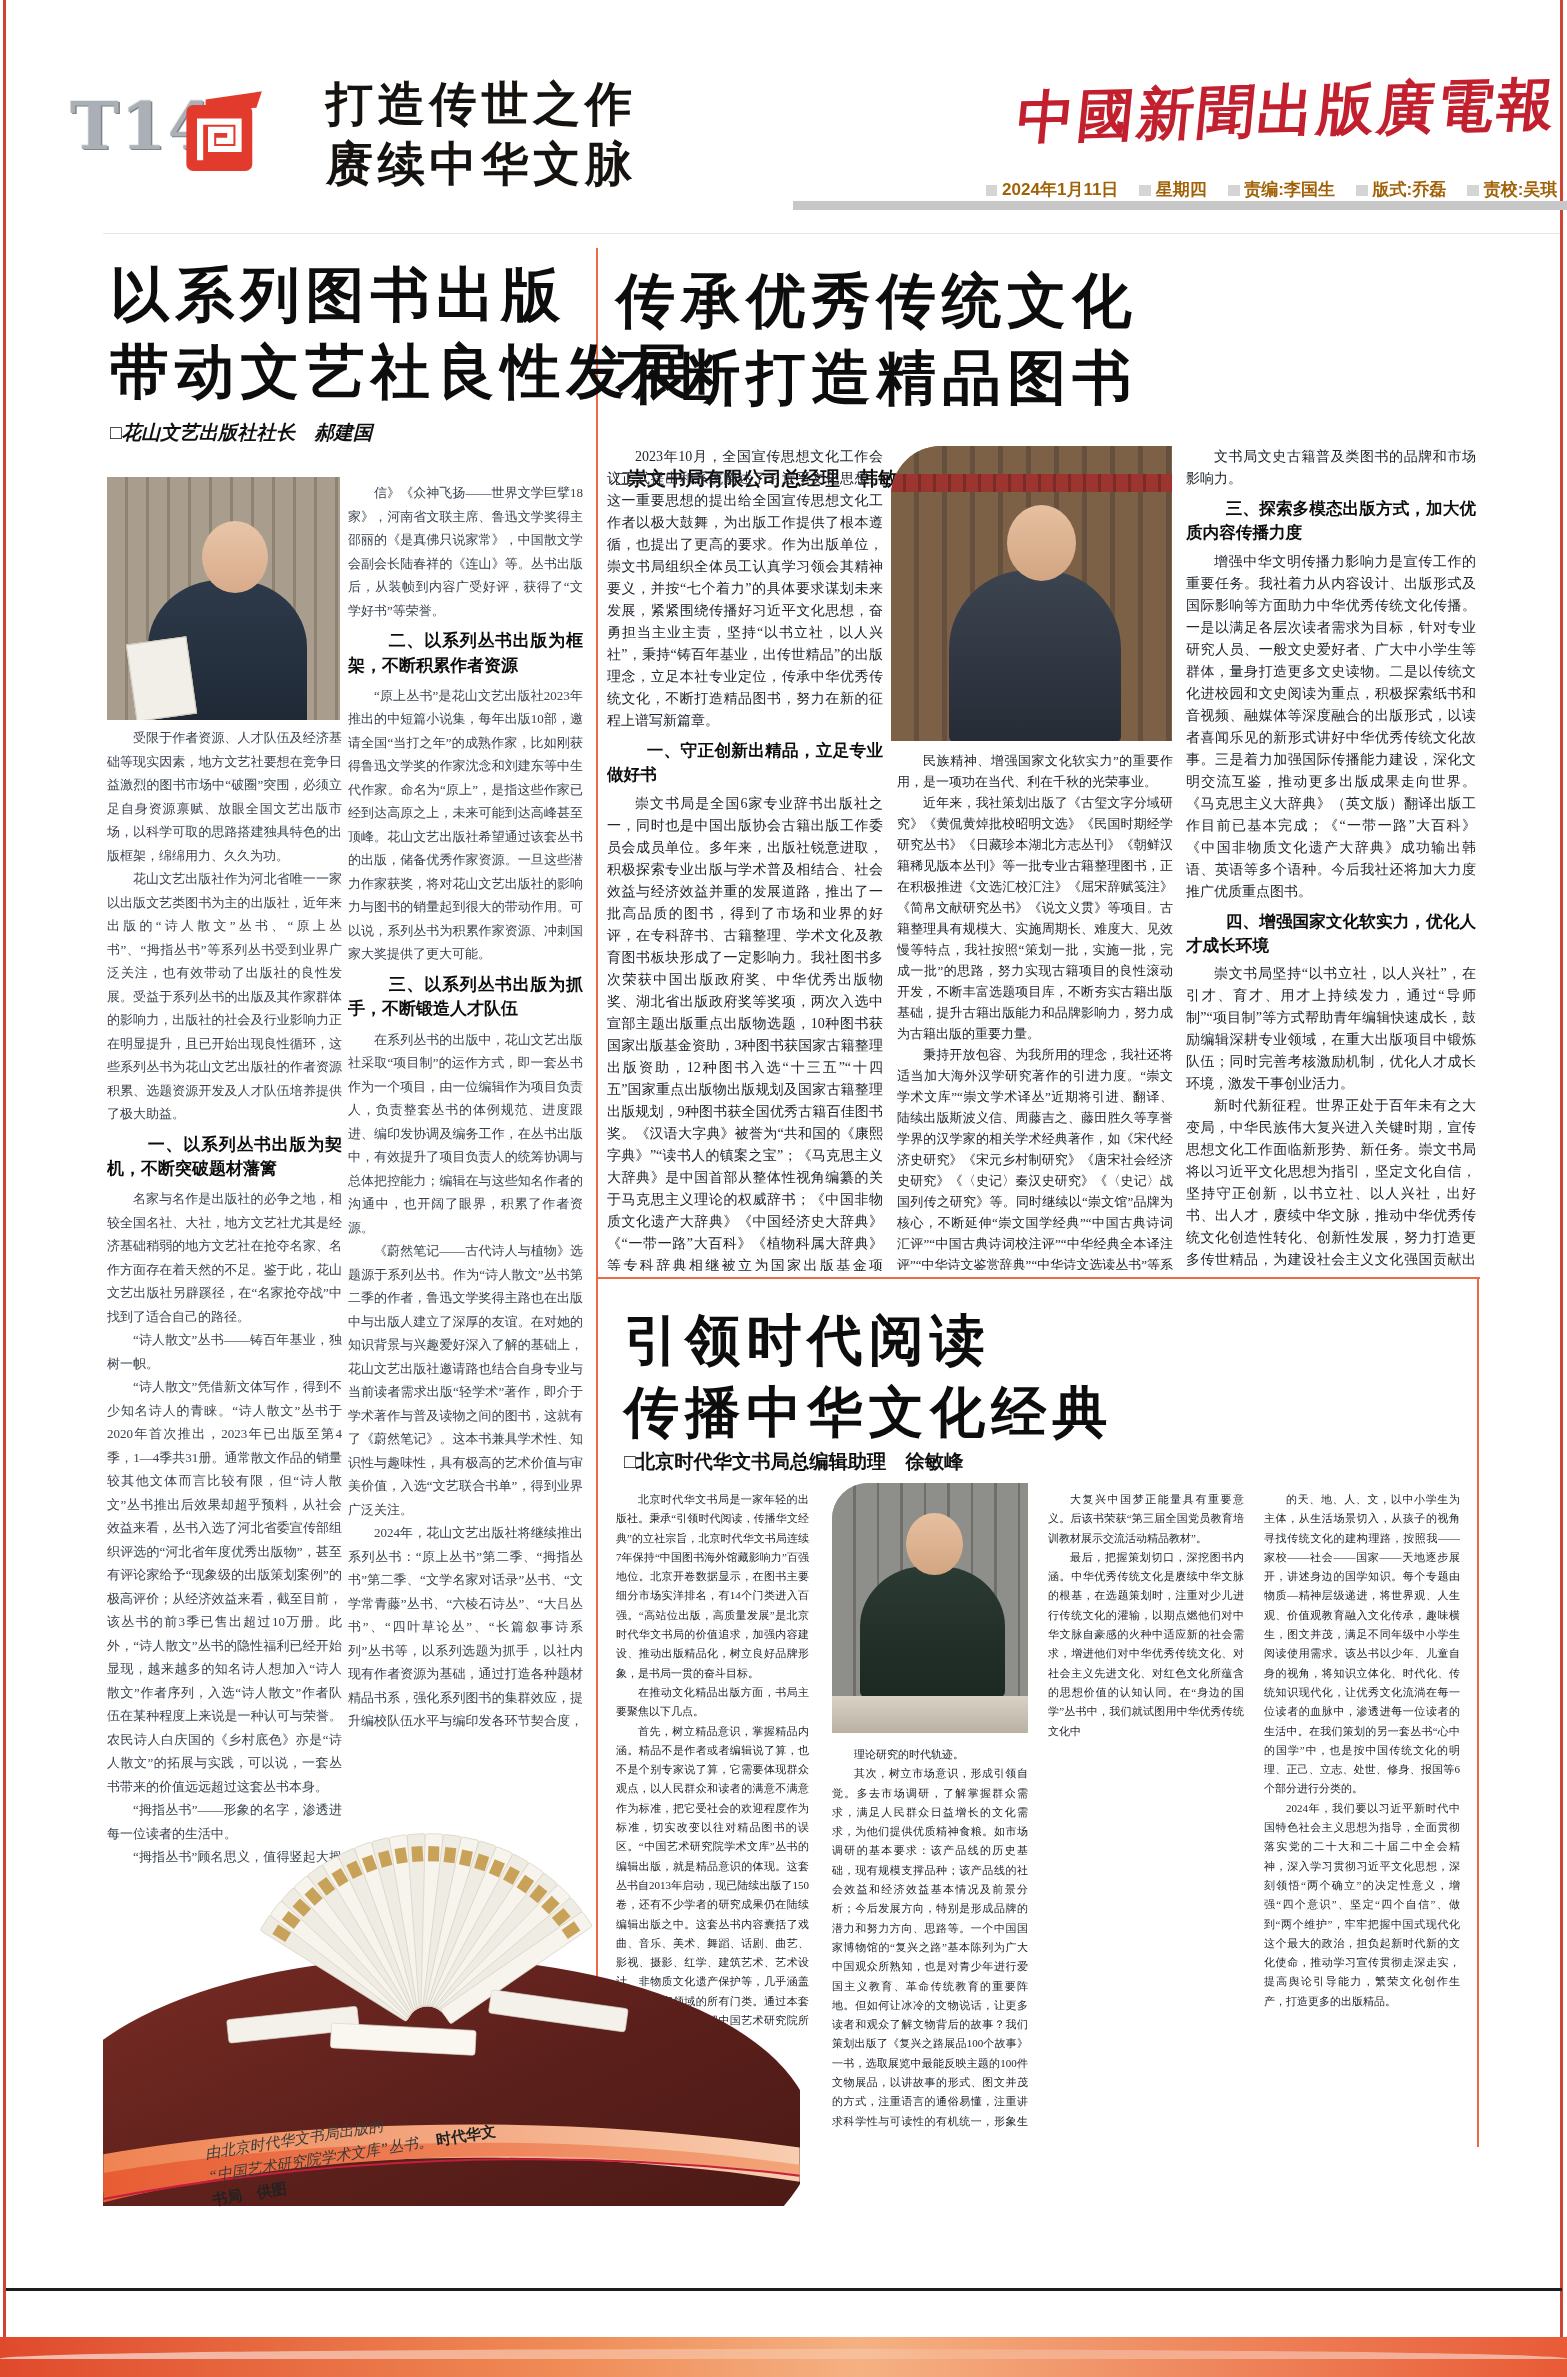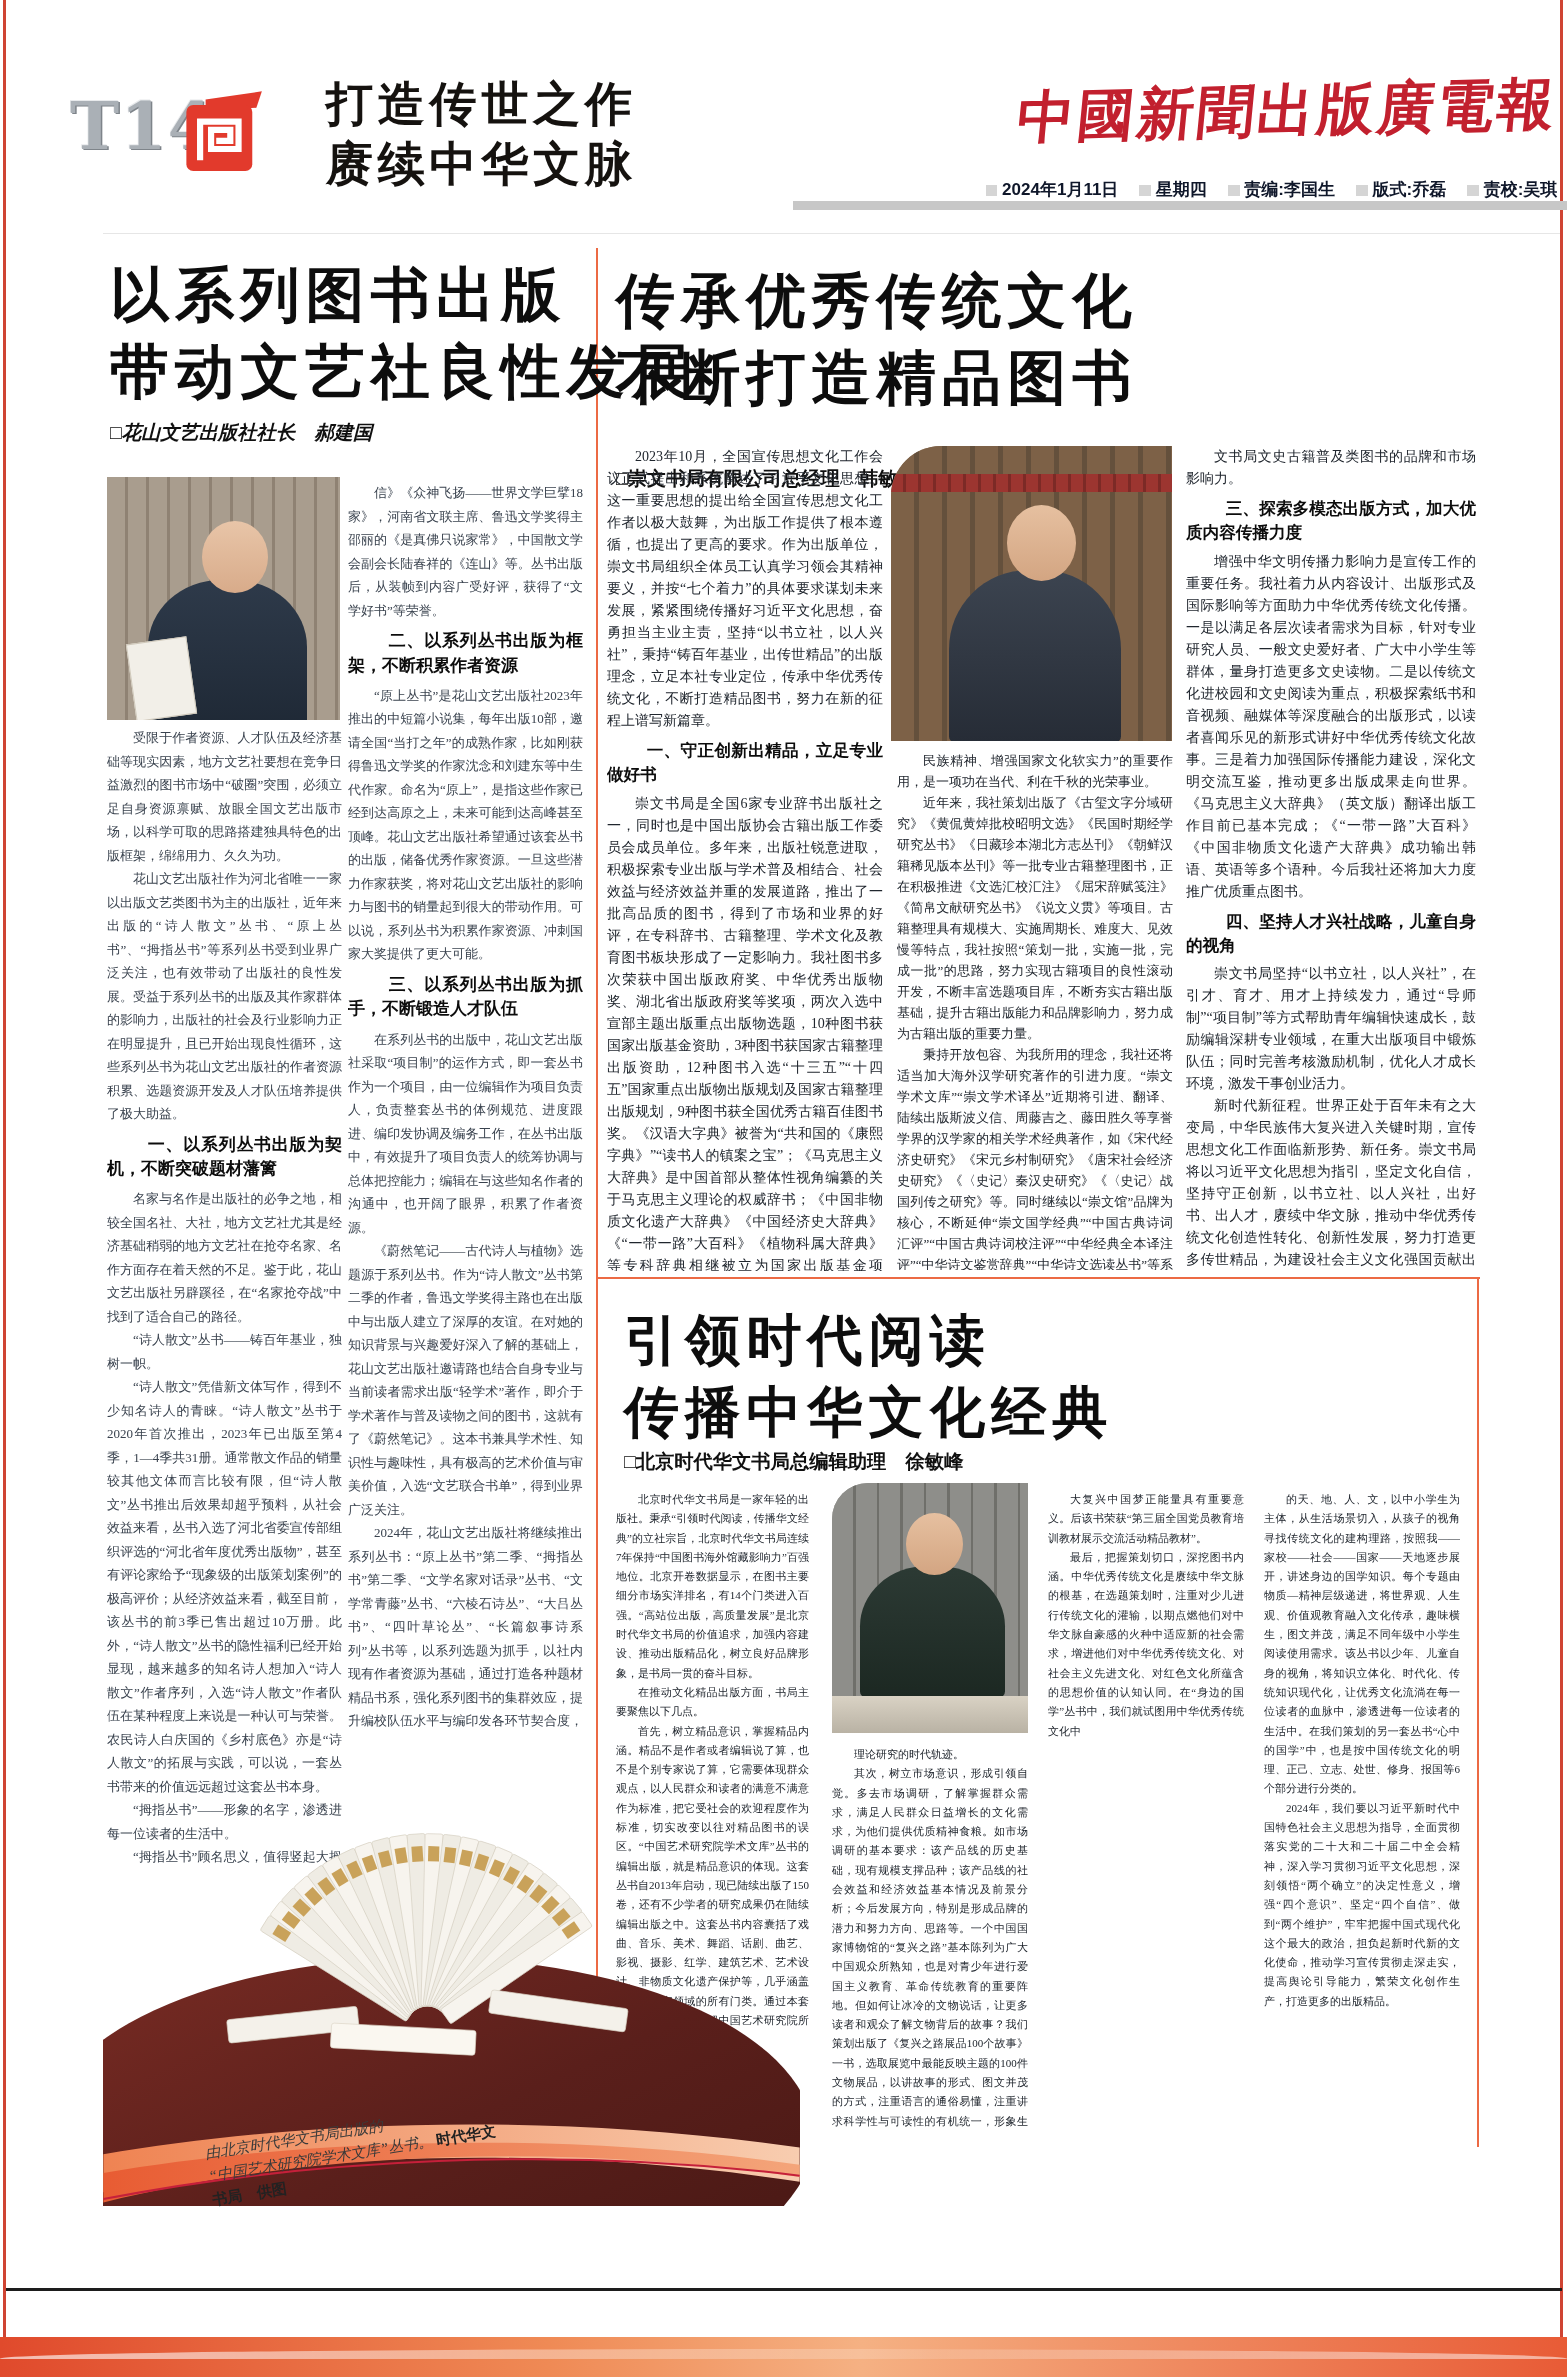--- a/index.html
+++ b/index.html
@@ -10,21 +10,21 @@
   
   .pageno{position:absolute;left:70px;top:87px;font-family:"DejaVu Serif",serif;font-weight:bold;
           font-size:66px;color:#aab0b6;text-shadow:1.4px 1.4px 0 #7e848a,-0.7px -0.7px 0 #e8eaec;letter-spacing:1.4px;}
   .logo{position:absolute;left:185px;top:90px;width:81px;height:81px;}
   .slogan{position:absolute;left:326px;top:74px;font-weight:bold;color:#15120f;
           font-size:47px;line-height:1.28;letter-spacing:4.8px;}
   .masthead{position:absolute;right:11px;top:76px;width:759px;text-align:right;
             font-weight:bold;font-size:57px;color:#c2202e;transform:skewX(-7deg) rotate(-1.5deg);
             letter-spacing:2.8px;white-space:nowrap;}
   .dateline{position:absolute;right:9.7px;top:178px;display:flex;gap:21px;align-items:center;
-            font-family:"Liberation Sans",sans-serif;font-weight:bold;font-size:17px;color:#0f172a;white-space:nowrap;}
+            font-family:"Liberation Sans",sans-serif;font-weight:bold;font-size:17px;color:#a16207;white-space:nowrap;}
   .dateline .sq{display:inline-block;width:11.7px;height:11.7px;background:#d5d5d5;margin-right:4.8px;vertical-align:-1.4px;}
   .graybar{position:absolute;left:793px;top:201px;width:774px;height:9px;background:#c7c7c7;}
   .headrule{position:absolute;left:103px;top:233px;width:1457px;height:1.4px;background:#e6e6e6;}
   
   .divider-v{position:absolute;left:596px;top:248px;width:2.1px;height:1931px;background:#ec6a44;}
   .a3-top{position:absolute;left:596px;top:1277px;width:884px;height:2.1px;background:#ec6a44;}
   .a3-right{position:absolute;left:1477px;top:1277px;width:2.1px;height:870px;background:#ec6a44;}
   
   .headline{position:absolute;font-weight:bold;color:#0d0d0d;line-height:1.3;letter-spacing:6.2px;}
   .h-a1{left:110px;top:257px;font-size:59px;}
@@ -162,21 +162,21 @@
     </div>
   <div class="col a2col c-a2-2">
       <p class="b-p">民族精神、增强国家文化软实力”的重要作用，是一项功在当代、利在千秋的光荣事业。</p>
       <p class="b-p">近年来，我社策划出版了《古玺文字分域研究》《黄侃黄焯批校昭明文选》《民国时期经学研究丛书》《日藏珍本湖北方志丛刊》《朝鲜汉籍稀见版本丛刊》等一批专业古籍整理图书，正在积极推进《文选汇校汇注》《屈宋辞赋笺注》《简帛文献研究丛书》《说文义贯》等项目。古籍整理具有规模大、实施周期长、难度大、见效慢等特点，我社按照“策划一批，实施一批，完成一批”的思路，努力实现古籍项目的良性滚动开发，不断丰富选题项目库，不断夯实古籍出版基础，提升古籍出版能力和品牌影响力，努力成为古籍出版的重要力量。</p>
       <p class="b-p">秉持开放包容、为我所用的理念，我社还将适当加大海外汉学研究著作的引进力度。“崇文学术文库”“崇文学术译丛”近期将引进、翻译、陆续出版斯波义信、周藤吉之、藤田胜久等享誉学界的汉学家的相关学术经典著作，如《宋代经济史研究》《宋元乡村制研究》《唐宋社会经济史研究》《〈史记〉秦汉史研究》《〈史记〉战国列传之研究》等。同时继续以“崇文馆”品牌为核心，不断延伸“崇文国学经典”“中国古典诗词汇评”“中国古典诗词校注评”“中华经典全本译注评”“中华诗文鉴赏辞典”“中华诗文选读丛书”等系列产品，不断提升崇</p>
     </div>
   <div class="col a2col c-a2-3">
       <p class="b-p">文书局文史古籍普及类图书的品牌和市场影响力。</p>
       <p class="b-h">三、探索多模态出版方式，加大优质内容传播力度</p>
       <p class="b-p">增强中华文明传播力影响力是宣传工作的重要任务。我社着力从内容设计、出版形式及国际影响等方面助力中华优秀传统文化传播。一是以满足各层次读者需求为目标，针对专业研究人员、一般文史爱好者、广大中小学生等群体，量身打造更多文史读物。二是以传统文化进校园和文史阅读为重点，积极探索纸书和音视频、融媒体等深度融合的出版形式，以读者喜闻乐见的新形式讲好中华优秀传统文化故事。三是着力加强国际传播能力建设，深化文明交流互鉴，推动更多出版成果走向世界。《马克思主义大辞典》（英文版）翻译出版工作目前已基本完成；《“一带一路”大百科》《中国非物质文化遗产大辞典》成功输出韩语、英语等多个语种。今后我社还将加大力度推广优质重点图书。</p>
-      <p class="b-h">四、坚持人才兴社战略，儿童自身的视角</p>
+      <p class="b-h">四、增强国家文化软实力，优化人才成长环境</p>
       <p class="b-p">崇文书局坚持“以书立社，以人兴社”，在引才、育才、用才上持续发力，通过“导师制”“项目制”等方式帮助青年编辑快速成长，鼓励编辑深耕专业领域，在重大出版项目中锻炼队伍；同时完善考核激励机制，优化人才成长环境，激发干事创业活力。</p>
       <p class="b-p">新时代新征程。世界正处于百年未有之大变局，中华民族伟大复兴进入关键时期，宣传思想文化工作面临新形势、新任务。崇文书局将以习近平文化思想为指引，坚定文化自信，坚持守正创新，以书立社、以人兴社，出好书、出人才，赓续中华文脉，推动中华优秀传统文化创造性转化、创新性发展，努力打造更多传世精品，为建设社会主义文化强国贡献出版力量。</p>
     </div>
 
   <div class="headline h-a3">
     <div>引领时代阅读</div>
     <div>传播中华文化经典</div>
   </div>
   <div class="byline by-a3">□北京时代华文书局总编辑助理　徐敏峰</div>
 

